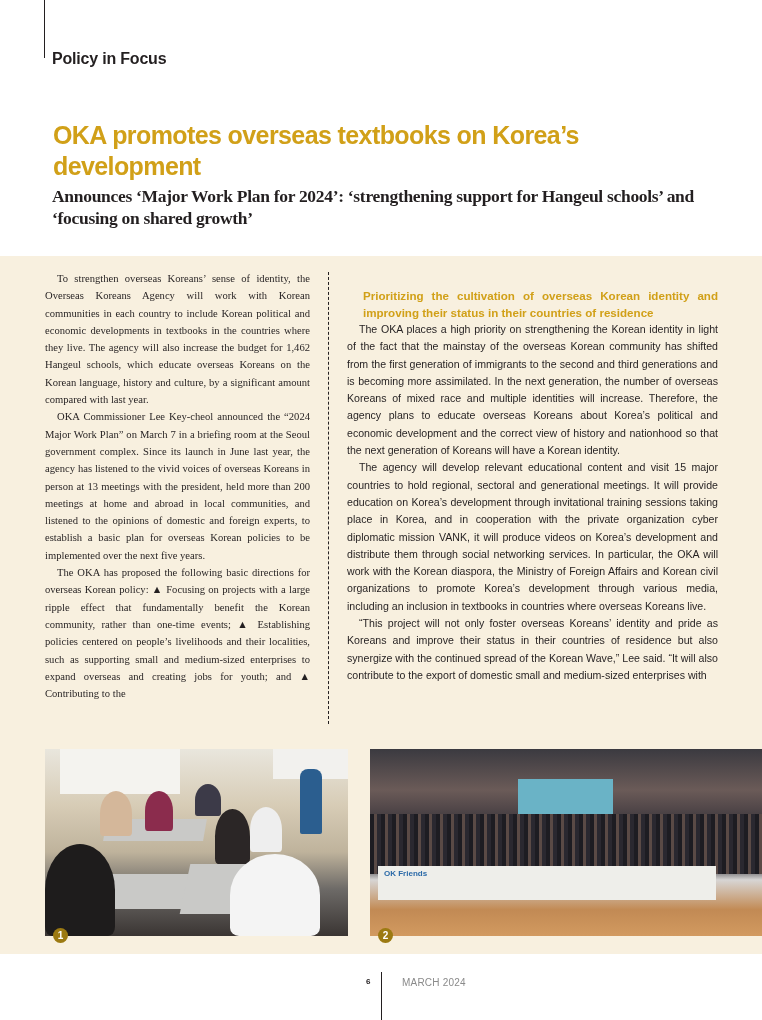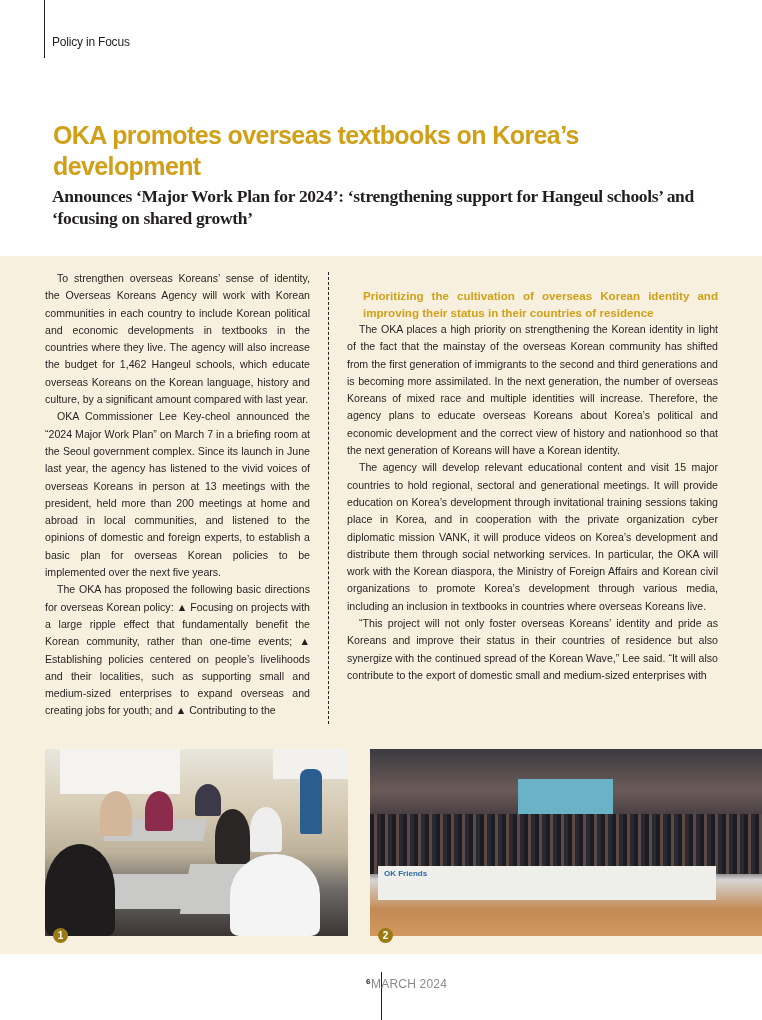--- a/index.html
+++ b/index.html
@@ -1,25 +1,25 @@
 <!DOCTYPE html>
 <html><head>
 <meta charset="utf-8">
 <style>
   html, body { margin:0; padding:0; }
   body { width:762px; height:1020px; background:#ffffff; position:relative; overflow:hidden; font-family:"Liberation Sans", sans-serif; color:#231f20; }
   .section-rule { position:absolute; left:44px; top:0; width:1px; height:58px; background:#231f20; }
-  .section-label { position:absolute; left:52px; top:35px; font-size:12px; font-weight:normal; letter-spacing:-0.2px; }
+  .section-label { position:absolute; left:52px; top:50px; font-size:16px; font-weight:bold; letter-spacing:-0.2px; }
   .headline { position:absolute; left:45px; top:112px; width:640px; margin:8px; font-family:"Liberation Sans", sans-serif; font-weight:bold; font-size:25px; line-height:31px; color:#d1a018; letter-spacing:-0.6px; }
   .subhead { position:absolute; left:45px; top:178px; width:680px; margin:7px; font-family:"Liberation Serif", serif; font-size:17.5px; line-height:22px; color:#231f20; letter-spacing:-0.3px; }
   .article-bg { position:absolute; left:0; top:256px; width:762px; height:698px; background:#f8f0df; }
   .col { position:absolute; top:270px; font-size:10.6px; line-height:17.3px; text-align:justify; color:#231f20; }
   .col p { margin:0; text-indent:12px; }
   .col p.noindent { text-indent:0; }
-  .col-left { left:45px; width:265px; }
+  .col-left { left:45px; width:265px;font-family:Liberation Serif, serif; }
   .col-right { left:347px; width:371px; }
   .col-divider { position:absolute; left:328px; top:272px; height:452px; border-left:1px dashed #231f20; }
   .subheading { margin:17px 0 0 16px; font-weight:bold; color:#d1a018; font-size:11.6px; line-height:17px; text-align:justify; }
   .photo { position:absolute; overflow:hidden; }
   .photo1 { left:45px; top:749px; width:303px; height:187px; background:linear-gradient(180deg,#e9e6dd 0%,#d7ccb6 30%,#bfb39c 55%,#6d6a67 75%,#3a3533 100%); }
   .photo2 { left:370px; top:749px; width:445px; height:187px; background:linear-gradient(180deg,#3b3a40 0%,#6b5b58 22%,#2f2c35 45%,#26252b 62%,#d7d5d4 70%,#c28a54 86%,#d29a60 100%); }
   .photo-badge { position:absolute; width:15px; height:15px; border-radius:50%; background:#9c7a12; color:#fff; font-size:10px; font-weight:bold; text-align:center; line-height:15px; }
   .badge1 { left:53px; top:928px; }
   .badge2 { left:378px; top:928px; }
   
@@ -30,21 +30,21 @@
   .p1-person { position:absolute; border-radius:50% 50% 10% 10%; }
   
   .p2-screen { position:absolute; left:148px; top:30px; width:95px; height:42px; background:#6ab3c6; }
   .p2-crowd { position:absolute; left:0; top:65px; width:392px; height:60px; background:repeating-linear-gradient(90deg,#1d1c22 0 4px,#5a4a46 4px 7px,#2a2830 7px 11px); }
   .p2-banner { position:absolute; left:8px; top:117px; width:338px; height:34px; background:#eeeeea; }
   .p2-banner-text { position:absolute; left:52px; top:121px; font-size:15px; font-weight:bold; color:#1b4fa0; letter-spacing:-0.3px; white-space:nowrap; }
   .p2-banner-text .green { color:#2f9a45; }
   .p2-banner-logo { position:absolute; left:14px; top:120px; font-size:8px; font-weight:bold; color:#2b6aa8; line-height:9px; }
   .footer-num { position:absolute; left:366px; top:977px; font-size:8px; font-weight:bold; color:#231f20; }
   .footer-rule { position:absolute; left:381px; top:972px; width:1px; height:48px; background:#231f20; }
-  .footer-date { position:absolute; left:371px; top:977px; font-size:12px; color:#8a8a8a; letter-spacing:0.2px;text-align:center; }
+  .footer-date { position:absolute; left:402px; top:977px; font-size:10px; color:#8a8a8a; letter-spacing:0.2px;text-align:center; }
 </style>
 </head>
 <body>
 
 <div class="section-rule"></div>
 <div class="section-label">Policy in Focus</div>
 
 <h1 class="headline">OKA promotes overseas textbooks on Korea’s development</h1>
 <h2 class="subhead">Announces ‘Major Work Plan for 2024’: ‘strengthening support for Hangeul schools’ and ‘focusing on shared growth’</h2>
 

